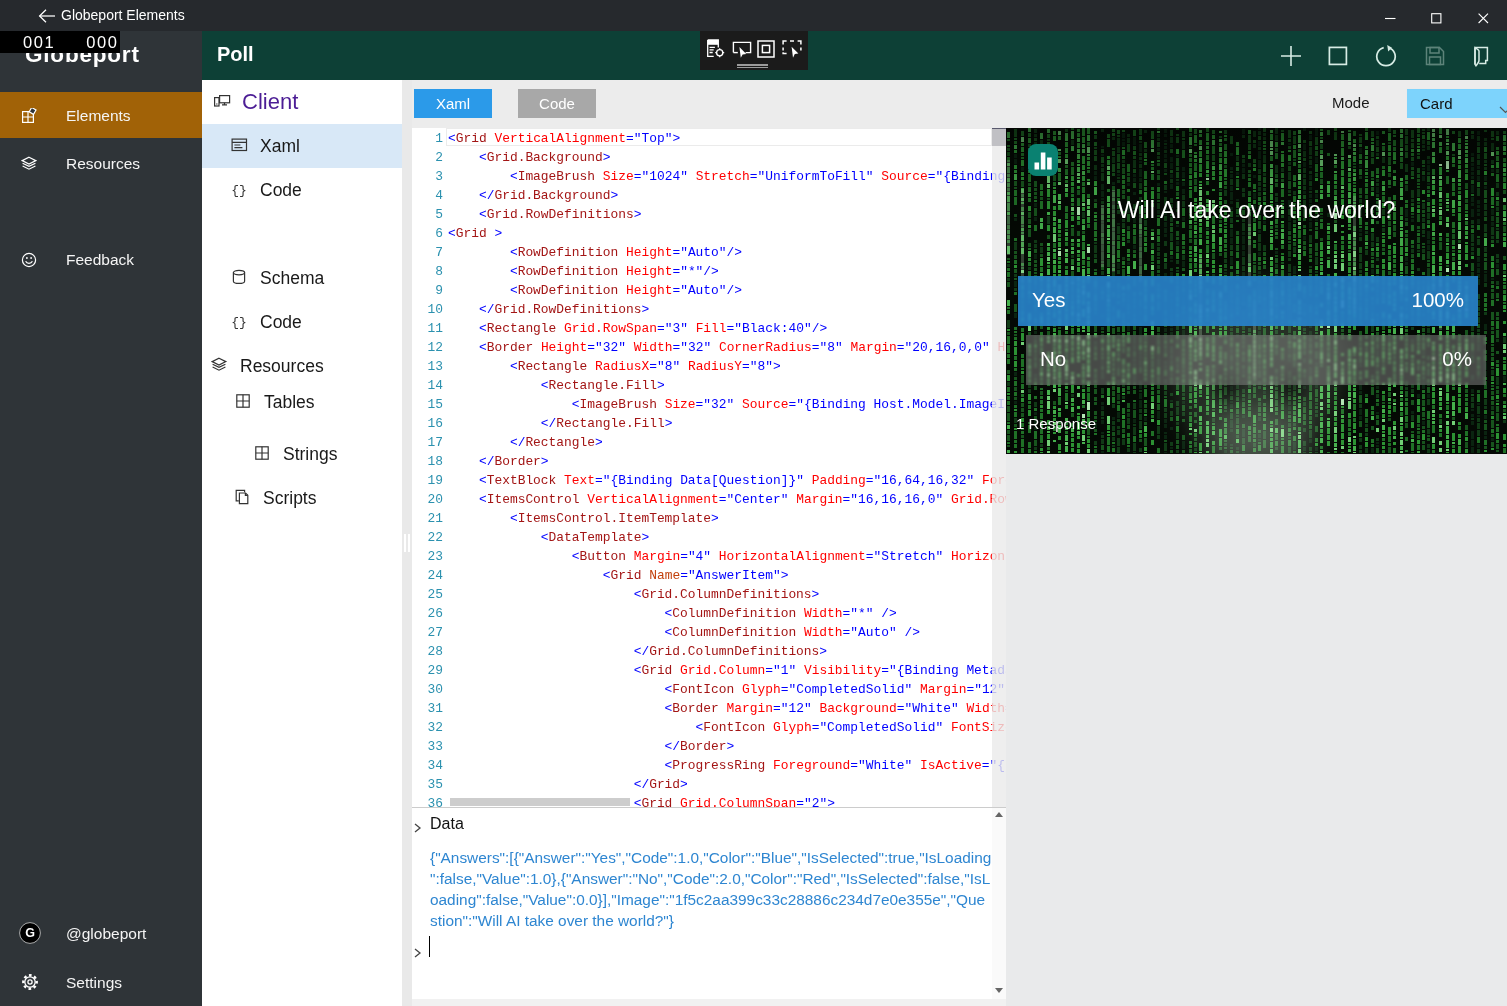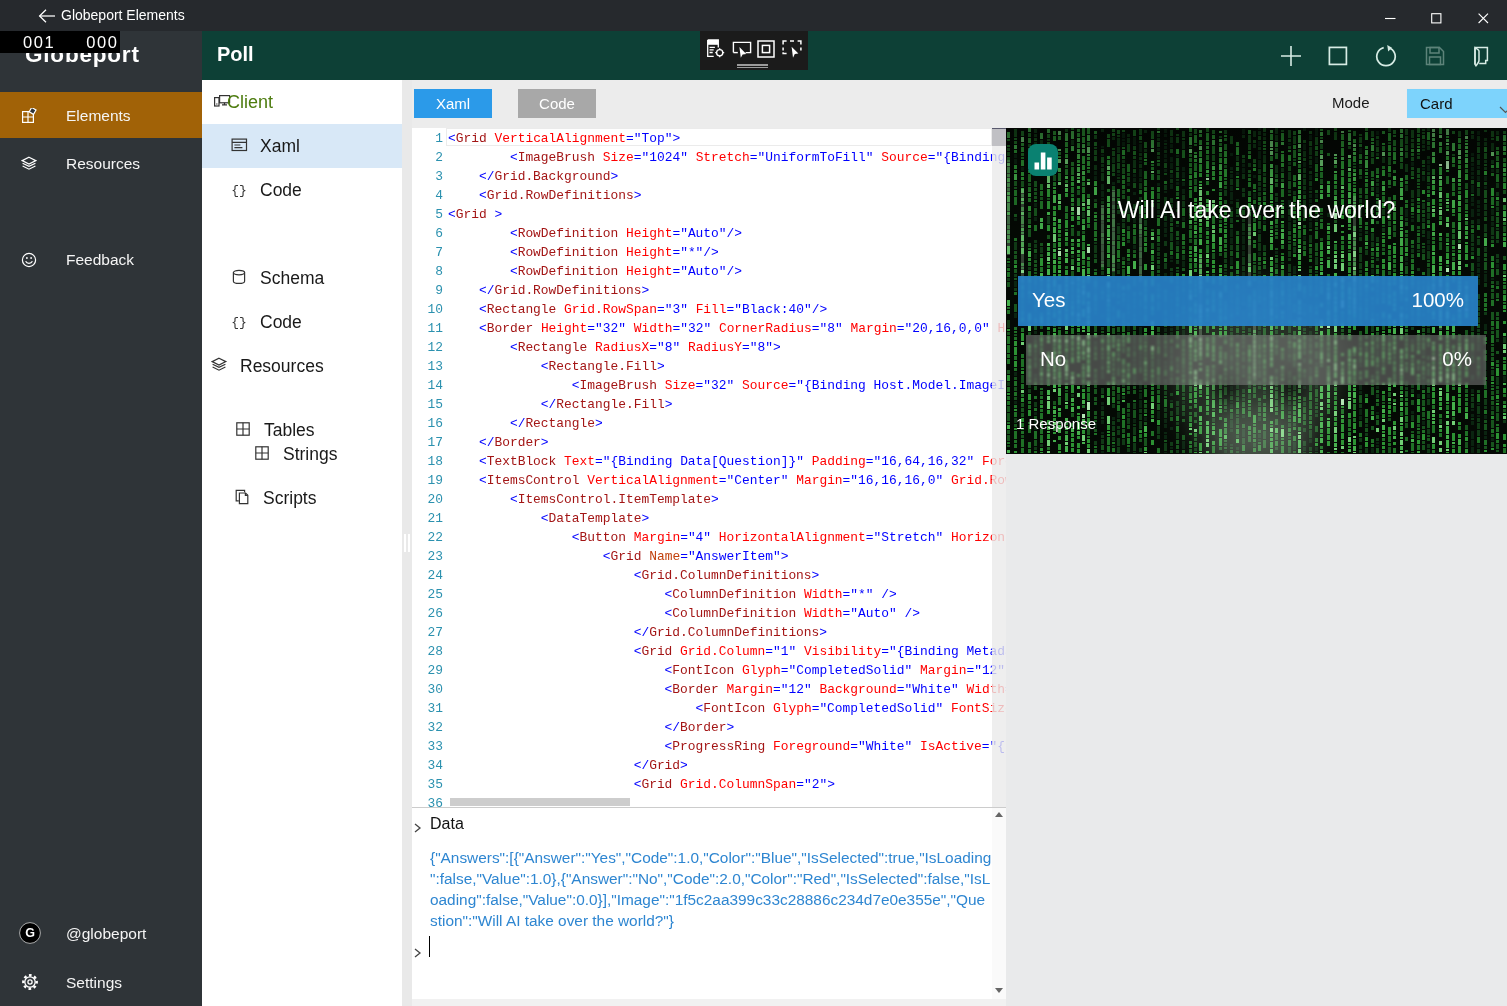--- a/index.html
+++ b/index.html
@@ -144,21 +144,21 @@
 <div class="abs" style="left:202px;top:80px;width:200px;height:926px;background:#fff">
   <div style="position:absolute;left:0;top:0px;width:200px;height:44px;">
         <div style="position:absolute;left:11px;top:13px"><svg class="" width="18" height="16" viewBox="0 0 18 16" xmlns="http://www.w3.org/2000/svg">
             <g fill="none" stroke="#333" stroke-width="1.2">
               <rect x="6.6" y="2.6" width="10" height="7.2"></rect>
               <path d="M11.5 9.8v2M9 11.9h5"></path>
               <rect x="1.6" y="4.6" width="4.4" height="8.4" fill="#fff"></rect>
               <path d="M3.1 11h1.4"></path>
             </g>
           </svg></div>
-        <div style="position:absolute;left:25px;top:0;height:44px;display:flex;align-items:center;font-size:18px;color:#4d7c0f">Client</div>
+        <div style="position:absolute;left:40px;top:0;height:44px;display:flex;align-items:center;font-size:22px;color:#4c1d95">Client</div>
       </div>
       <div style="position:absolute;left:0;top:44px;width:200px;height:44px;background:#d8e8f7;">
         <div style="position:absolute;left:29px;top:13px"><svg class="" width="17" height="16" viewBox="0 0 17 16" xmlns="http://www.w3.org/2000/svg">
             <g fill="none" stroke="#333" stroke-width="1.2">
               <rect x="1.1" y="2.1" width="14.4" height="11.4"></rect>
               <path d="M1.1 5.4h14.4M3.4 8h6M3.4 10.6h8"></path>
             </g>
           </svg></div>
         <div style="position:absolute;left:58px;top:0;height:44px;display:flex;align-items:center;font-size:17.5px;color:#191919">Xaml</div>
       </div>
@@ -186,21 +186,21 @@
       <div style="position:absolute;left:0;top:264px;width:200px;height:44px;">
         <div style="position:absolute;left:9px;top:13px"><svg class="" width="17" height="17" viewBox="0 0 17 17" xmlns="http://www.w3.org/2000/svg">
             <g fill="none" stroke="#333" stroke-width="1.2">
               <path d="M8 1.2 14.8 4.6 8 8 1.2 4.6z"></path>
               <path d="M1.6 7.2 8 10.4l6.4-3.2"></path>
               <path d="M1.6 10 8 13.2 14.4 10"></path>
             </g>
           </svg></div>
         <div style="position:absolute;left:38px;top:0;height:44px;display:flex;align-items:center;font-size:17.5px;color:#191919">Resources</div>
       </div>
-      <div style="position:absolute;left:0;top:328px;width:200px;height:44px;">
+      <div style="position:absolute;left:0;top:300px;width:200px;height:44px;">
         <div style="position:absolute;left:33px;top:13px"><svg class="" width="16" height="16" viewBox="0 0 16 16" xmlns="http://www.w3.org/2000/svg">
             <g fill="none" stroke="#333" stroke-width="1.2">
               <rect x="1.8" y="1.8" width="12.4" height="12.4"></rect>
               <path d="M1.8 8h12.4M8 1.8v12.4"></path>
             </g>
           </svg></div>
         <div style="position:absolute;left:62px;top:0;height:44px;display:flex;align-items:center;font-size:17.5px;color:#191919">Tables</div>
       </div>
       <div style="position:absolute;left:0;top:352px;width:200px;height:44px;">
         <div style="position:absolute;left:52px;top:13px"><svg class="" width="16" height="16" viewBox="0 0 16 16" xmlns="http://www.w3.org/2000/svg">
@@ -275,20 +275,21 @@
         <div class="cl">30</div>
         <div class="cl">31</div>
         <div class="cl">32</div>
         <div class="cl">33</div>
         <div class="cl">34</div>
         <div class="cl">35</div>
         <div class="cl">36</div>
       </div>
   <div class="abs" style="left:36px;top:1px;font-family:'Liberation Mono',monospace;font-size:12.9px;color:#000">
         <div class="cl"><span style="color:#0000ff">&lt;</span><span style="color:#a31515">Grid</span> <span style="color:#ff0000">VerticalAlignment</span><span style="color:#0000ff">=</span><span style="color:#0000ff">"Top"</span><span style="color:#0000ff">&gt;</span></div>
+        <div class="cl">    <span style="color:#0000ff">&lt;</span><span style="color:#a31515">Grid.Background</span><span style="color:#0000ff">&gt;</span></div>
         <div class="cl">        <span style="color:#0000ff">&lt;</span><span style="color:#a31515">ImageBrush</span> <span style="color:#ff0000">Size</span><span style="color:#0000ff">=</span><span style="color:#0000ff">"1024"</span> <span style="color:#ff0000">Stretch</span><span style="color:#0000ff">=</span><span style="color:#0000ff">"UniformToFill"</span> <span style="color:#ff0000">Source</span><span style="color:#0000ff">=</span><span style="color:#0000ff">"{Binding Data[Image]}"</span></div>
         <div class="cl">    <span style="color:#0000ff">&lt;/</span><span style="color:#a31515">Grid.Background</span><span style="color:#0000ff">&gt;</span></div>
         <div class="cl">    <span style="color:#0000ff">&lt;</span><span style="color:#a31515">Grid.RowDefinitions</span><span style="color:#0000ff">&gt;</span></div>
         <div class="cl"><span style="color:#0000ff">&lt;</span><span style="color:#a31515">Grid</span> <span style="color:#0000ff">&gt;</span></div>
         <div class="cl">        <span style="color:#0000ff">&lt;</span><span style="color:#a31515">RowDefinition</span> <span style="color:#ff0000">Height</span><span style="color:#0000ff">=</span><span style="color:#0000ff">"Auto"</span><span style="color:#0000ff">/&gt;</span></div>
         <div class="cl">        <span style="color:#0000ff">&lt;</span><span style="color:#a31515">RowDefinition</span> <span style="color:#ff0000">Height</span><span style="color:#0000ff">=</span><span style="color:#0000ff">"*"</span><span style="color:#0000ff">/&gt;</span></div>
         <div class="cl">        <span style="color:#0000ff">&lt;</span><span style="color:#a31515">RowDefinition</span> <span style="color:#ff0000">Height</span><span style="color:#0000ff">=</span><span style="color:#0000ff">"Auto"</span><span style="color:#0000ff">/&gt;</span></div>
         <div class="cl">    <span style="color:#0000ff">&lt;/</span><span style="color:#a31515">Grid.RowDefinitions</span><span style="color:#0000ff">&gt;</span></div>
         <div class="cl">    <span style="color:#0000ff">&lt;</span><span style="color:#a31515">Rectangle</span> <span style="color:#ff0000">Grid.RowSpan</span><span style="color:#0000ff">=</span><span style="color:#0000ff">"3"</span> <span style="color:#ff0000">Fill</span><span style="color:#0000ff">=</span><span style="color:#0000ff">"Black:40"</span><span style="color:#0000ff">/&gt;</span></div>
         <div class="cl">    <span style="color:#0000ff">&lt;</span><span style="color:#a31515">Border</span> <span style="color:#ff0000">Height</span><span style="color:#0000ff">=</span><span style="color:#0000ff">"32"</span> <span style="color:#ff0000">Width</span><span style="color:#0000ff">=</span><span style="color:#0000ff">"32"</span> <span style="color:#ff0000">CornerRadius</span><span style="color:#0000ff">=</span><span style="color:#0000ff">"8"</span> <span style="color:#ff0000">Margin</span><span style="color:#0000ff">=</span><span style="color:#0000ff">"20,16,0,0"</span> <span style="color:#ff0000">Horizonta</span></div>

